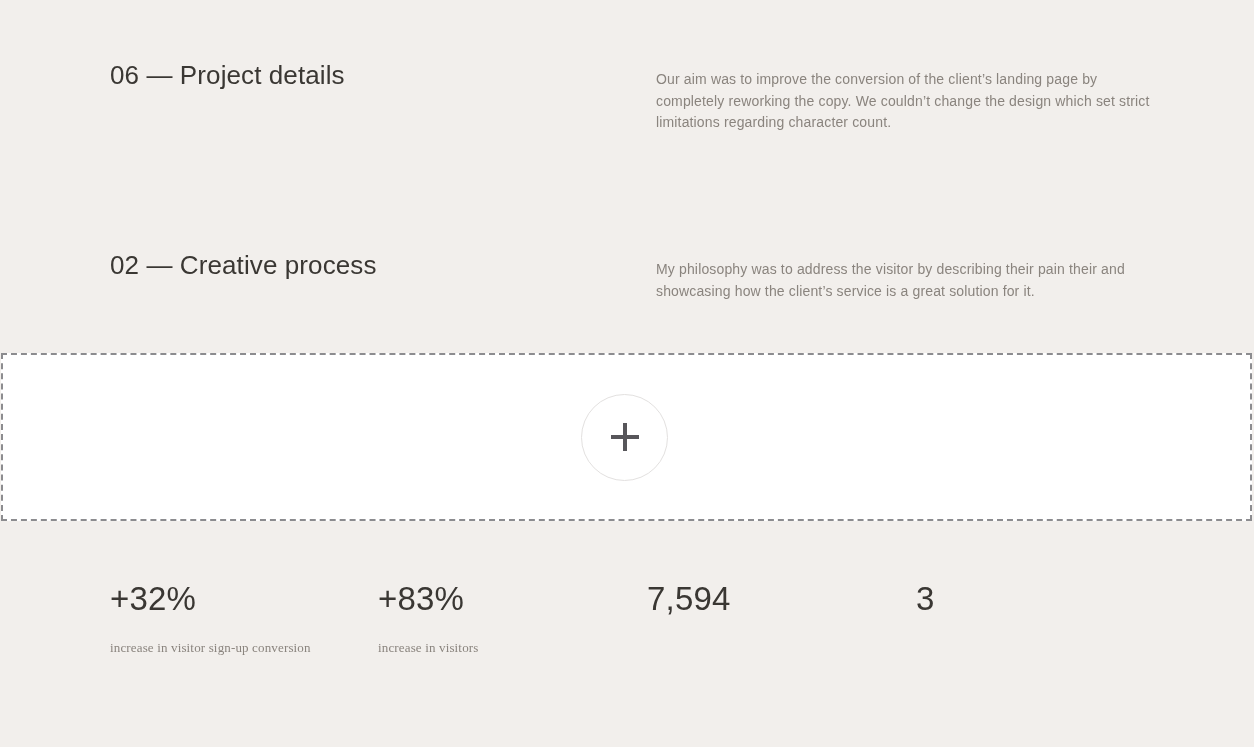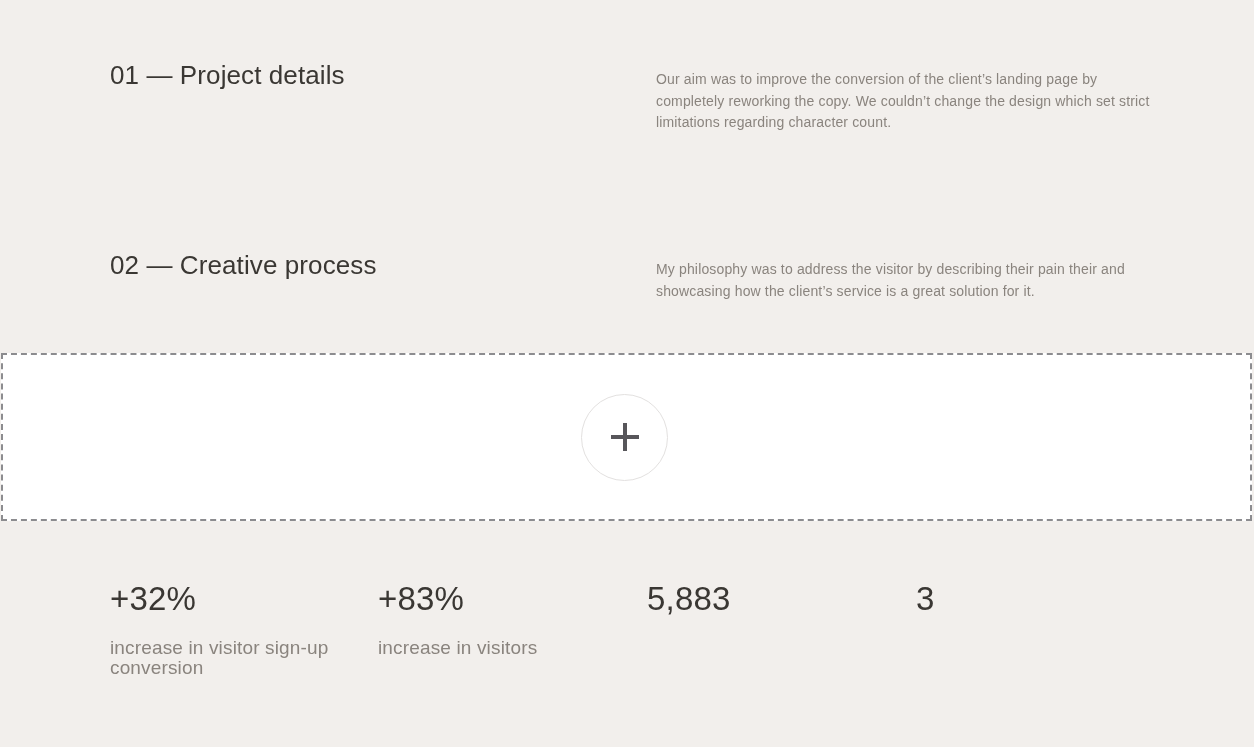--- a/index.html
+++ b/index.html
@@ -128,38 +128,39 @@
     font-weight: 400;
     color: #3a3733;
     letter-spacing: 0.2px;
     line-height: 38px;
     margin: 0;
     white-space: nowrap;
   }
   .stat-label {
     margin: 0;
     margin-top: 20px;
-    font-size: 19px;
+    font-size: 13px;
     line-height: 20px;
     color: #8a847e;
     letter-spacing: 0.15px;
+    font-family: Liberation Serif, serif;
   }
   #stat-0 { left: 110px; }
   #stat-1 { left: 378px; }
   #stat-2 { left: 647px; }
   #stat-3 { left: 916px; width: 270px; }
 </style>
 </head>
 <body>
 
 <div class="page">
 
   <section class="section" id="section-01">
     <div class="section-inner">
-      <h2 class="section-heading">01 — Project details</h2>
+      <h2 class="section-heading">06 — Project details</h2>
       <p class="section-body">Our aim was to improve the conversion of the client’s landing page by completely reworking the copy. We couldn’t change the design which set strict limitations regarding character count.</p>
     </div>
   </section>
 
   <section class="section" id="section-02">
     <div class="section-inner">
       <h2 class="section-heading">02 — Creative process</h2>
       <p class="section-body">My philosophy was to address the visitor by describing their pain their and showcasing how the client’s service is a great solution for it.</p>
     </div>
   </section>
@@ -173,20 +174,20 @@
   <div class="stats">
     <div class="stat" id="stat-0">
       <div class="stat-value">+32%</div>
       <p class="stat-label">increase in visitor sign-up conversion</p>
     </div>
     <div class="stat" id="stat-1">
       <div class="stat-value">+83%</div>
       <p class="stat-label">increase in visitors</p>
     </div>
     <div class="stat" id="stat-2">
-      <div class="stat-value">5,883</div>
+      <div class="stat-value">7,594</div>
     </div>
     <div class="stat" id="stat-3">
       <div class="stat-value">3</div>
     </div>
   </div>
 
 </div>
 
 </body></html>

